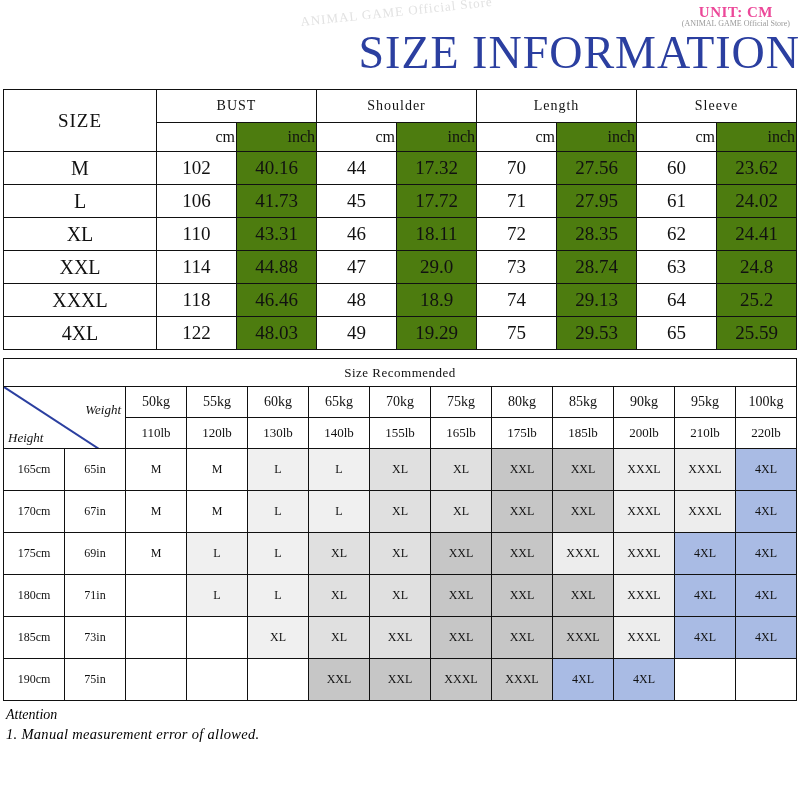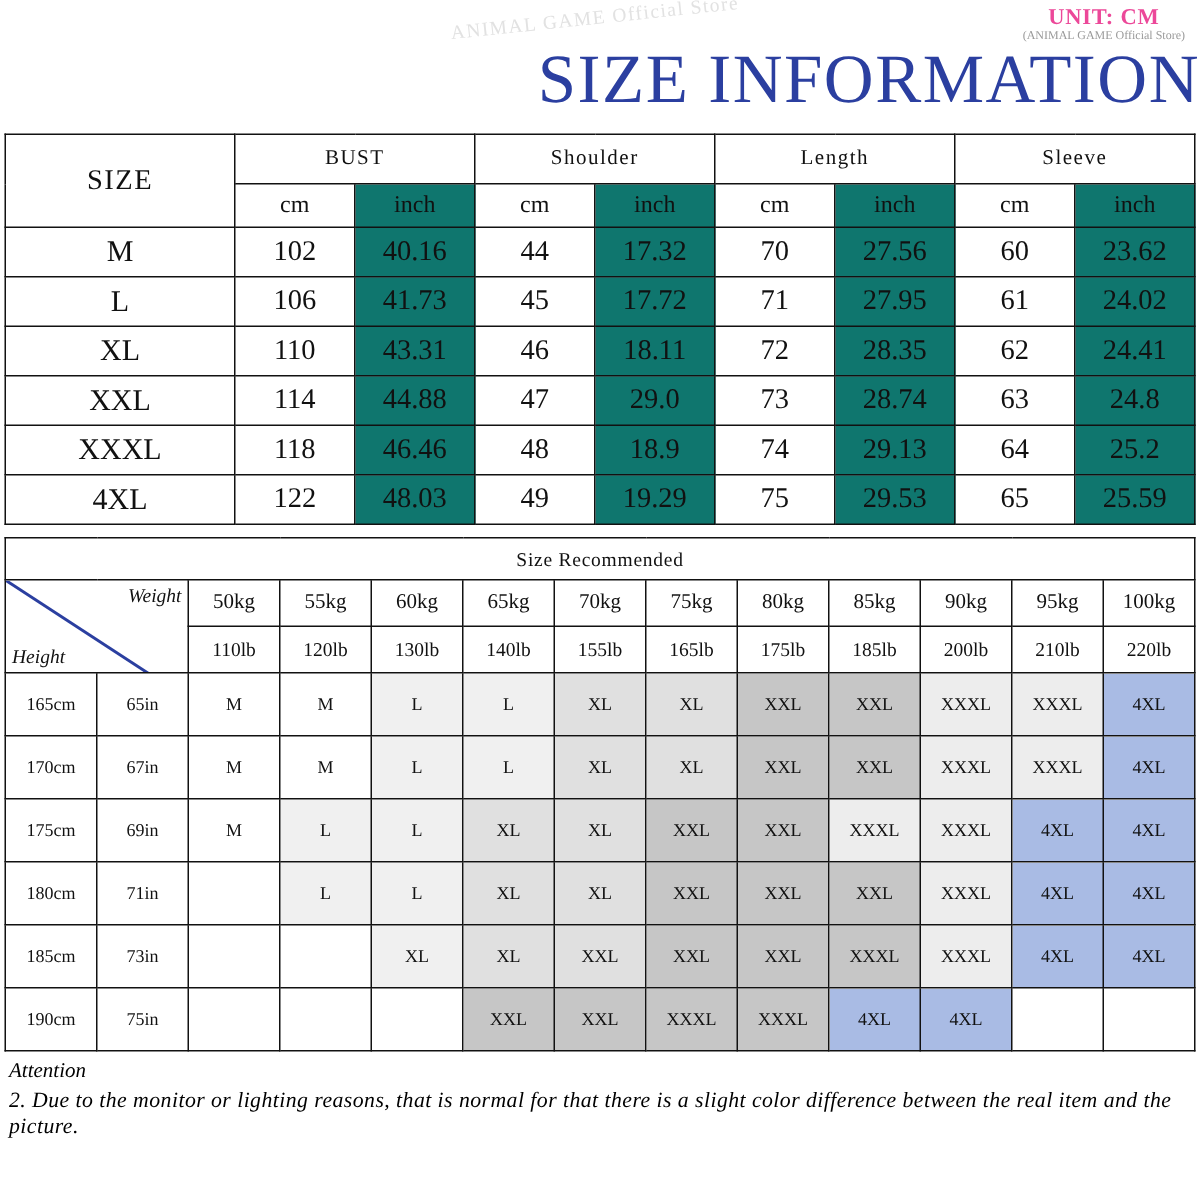--- a/index.html
+++ b/index.html
@@ -81,23 +81,24 @@
     letter-spacing: 1px;
     font-weight: normal;
   }
   .size-table .size-label {
     font-size: 19px;
     letter-spacing: 1px;
   }
   .size-table .unit-cell {
     font-size: 16px;
     height: 26px;
+    text-align: right;
   }
   .shade {
-    background: #0f766e;
+    background: #4d7c0f;
     margin-left: 20px;
   }
   .size-table .row-label {
     font-size: 20px;
   }
 
   
   .rec-table {
     margin-top: 8px;
   }
@@ -120,21 +121,21 @@
     width: 92px;
     height: 60px;
     padding: 0;
   }
   .corner .diag {
     position: absolute;
     inset: 0;
   }
   .corner .wlab {
     position: absolute;
-    top: 2px;
+    top: 15px;
     right: 4px;
     font-family: "Liberation Serif", serif;
     font-size: 13px;
     font-style: italic;
   }
   .corner .hlab {
     position: absolute;
     bottom: 2px;
     left: 4px;
     font-family: "Liberation Serif", serif;
@@ -400,14 +401,14 @@
       <td class="cell c-4xl">4XL</td>
       <td class="cell c-4xl">4XL</td>
       <td class="cell c-empty"></td>
       <td class="cell c-empty"></td>
     </tr>
   </tbody>
 </table>
 
 <div class="attention">
   <div class="attn-head">Attention</div>
-  <div class="attn-line">2.  Due to the monitor or lighting reasons, that is normal for that there is a slight color difference between the real item and the picture.</div>
+  <div class="attn-line">1. Manual measurement error of allowed.</div>
 </div>
 
 </body></html>

